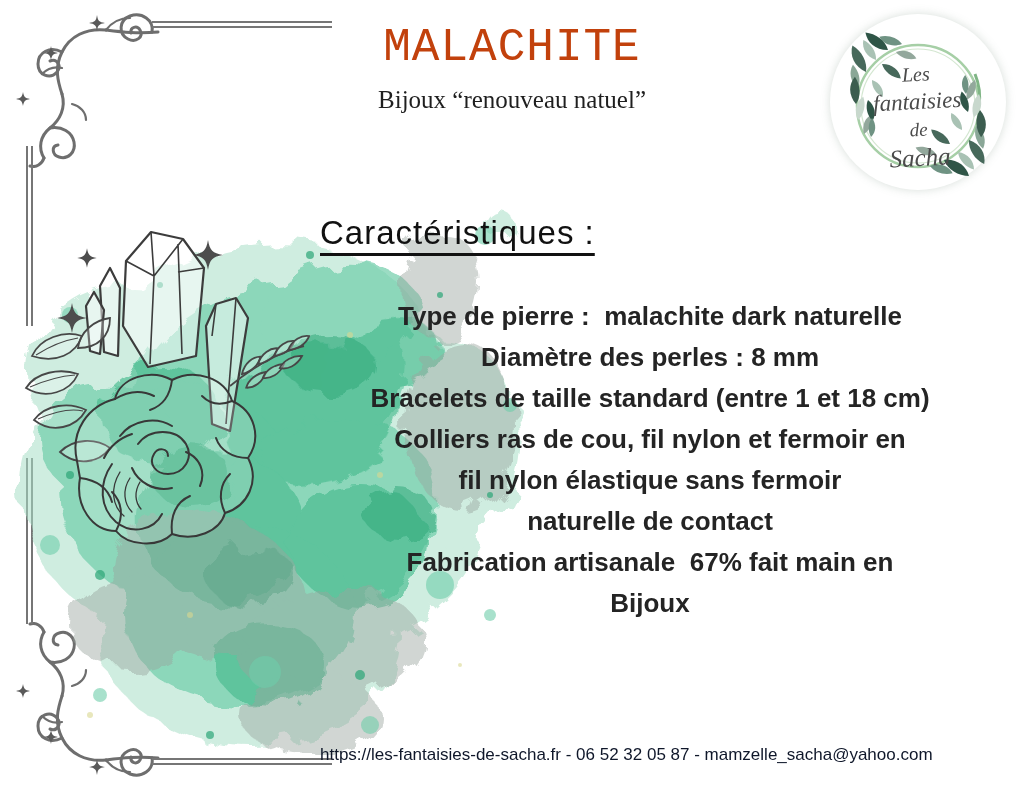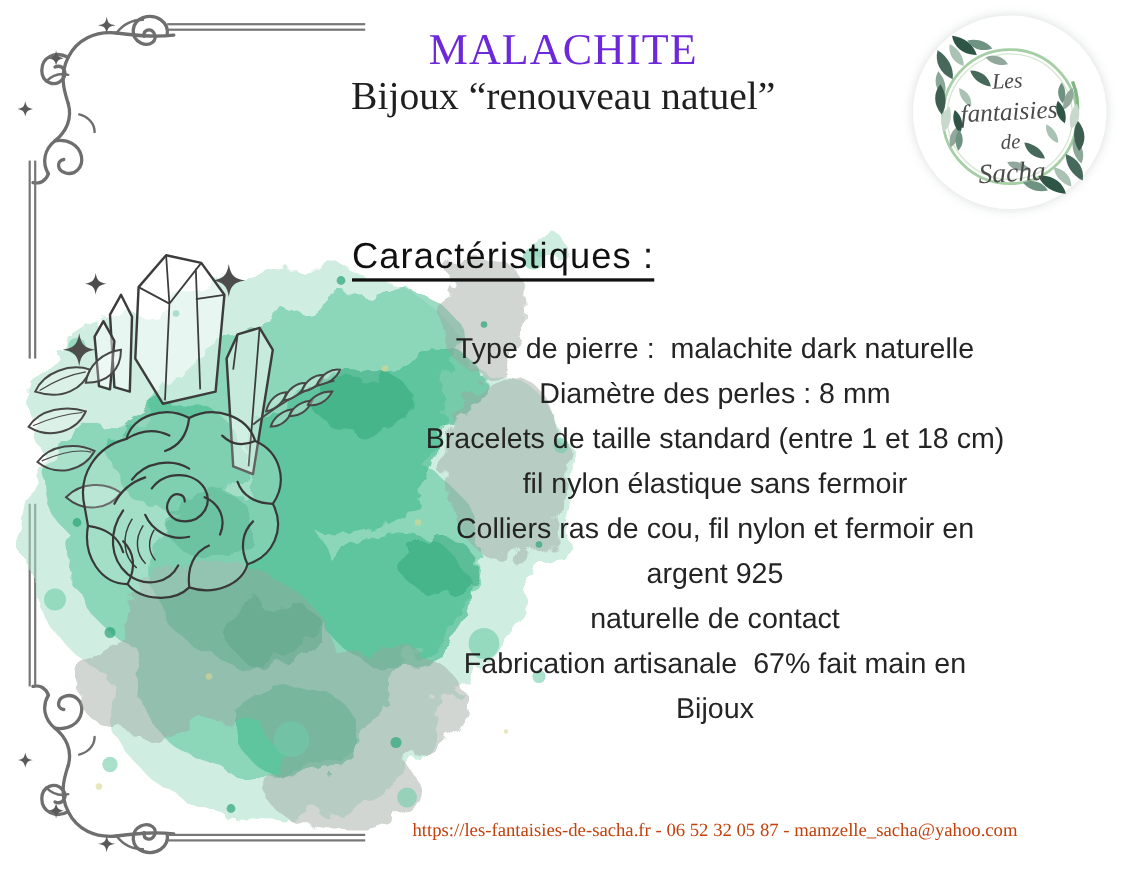--- a/index.html
+++ b/index.html
@@ -20,26 +20,26 @@
   .vline.seg1 { left:26px; top:146px; height:180px; }
   .vline.seg2 { left:26px; top:458px; height:166px; }
 
   
   .watercolor { position:absolute; left:10px; top:195px; width:520px; height:560px; }
   .crystal-art { position:absolute; left:20px; top:206px; width:310px; height:345px; }
 
   
   .header { position:absolute; left:0; top:24px; width:1024px; text-align:center; }
   .title {
-    font-family:Liberation Serif, serif; font-weight:500;
-    font-size:40px; letter-spacing:1px; color:#6d28d9; line-height:1.05;
+    font-family:Liberation Mono, monospace; font-weight:500;
+    font-size:46px; letter-spacing:1px; color:#c2410c; line-height:1.05;
   }
   .subtitle {
     font-family:"Liberation Serif", serif; font-weight:400;
-    font-size:36px; color:#1f1f1f; 
+    font-size:25px; color:#1f1f1f; margin-top:14px;
   }
 
   
   .logo {
     position:absolute; left:830px; top:14px; width:176px; height:176px;
     background:#fff; border-radius:50%;
     box-shadow:0 0 10px rgba(110,135,120,.28);
   }
   .logo svg { position:absolute; left:0; top:0; }
   .logo-text {
@@ -57,26 +57,26 @@
     position:absolute; left:320px; top:214px; width:660px; text-align:left;
     font-size:33px; font-weight:500; letter-spacing:1px; color:#111;
   }
   .section-heading span {
     text-decoration:underline; text-decoration-thickness:2.5px; text-underline-offset:9px;
   }
   .details {
     position:absolute; left:320px; top:296px; width:660px; text-align:center;
     font-size:26px; line-height:41px; color:#242424;
   }
-  .detail-line { white-space:pre-wrap; }
+  .detail-line { white-space:pre-wrap;font-weight:bold; }
 
   
   .footer {
-    position:absolute; left:320px; top:745px; width:660px; text-align:center;
-    font-family:Liberation Serif, serif; font-size:17px; color:#c2410c;
+    position:absolute; left:320px; top:745px; width:660px; 
+    font-family:Liberation Sans, sans-serif; font-size:17px; color:#0f172a;
   }
 </style>
 </head>
 <body>
 
 <div class="canvas">
 
   <svg class="corner tl" viewBox="0 0 160 160">
     <g id="flourish" fill="none" stroke="#6e6e6e" stroke-width="3" stroke-linecap="round">
       <path d="M156,24 C136,26 120,24 104,22"></path>
@@ -296,23 +296,22 @@
   </div>
 
   <div class="section-heading">
     <span>Caractéristiques :</span>
   </div>
 
   <div class="details">
     <div class="detail-line">Type de pierre :  malachite dark naturelle</div>
     <div class="detail-line">Diamètre des perles : 8 mm</div>
     <div class="detail-line">Bracelets de taille standard (entre 1 et 18 cm)</div>
+    <div class="detail-line">Colliers ras de cou, fil nylon et fermoir en</div>
     <div class="detail-line">fil nylon élastique sans fermoir</div>
-    <div class="detail-line">Colliers ras de cou, fil nylon et fermoir en</div>
-    <div class="detail-line">argent 925</div>
     <div class="detail-line">naturelle de contact</div>
     <div class="detail-line">Fabrication artisanale  67% fait main en</div>
     <div class="detail-line">Bijoux</div>
   </div>
 
   <div class="footer">
     <span>https://les-fantaisies-de-sacha.fr - 06 52 32 05 87 - mamzelle_sacha@yahoo.com</span>
   </div>
 
 </div>

